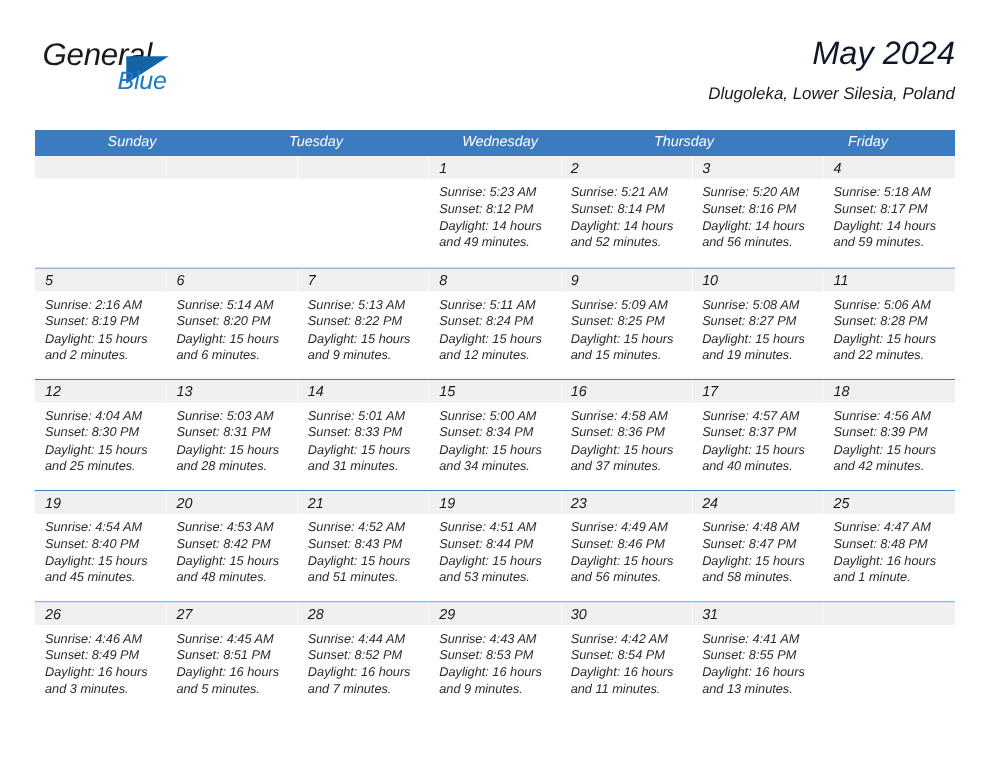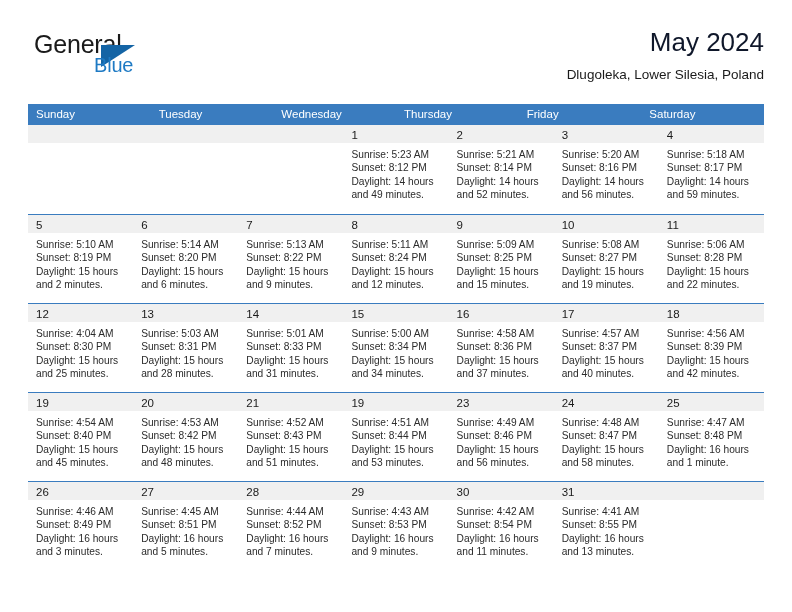--- a/index.html
+++ b/index.html
@@ -13,20 +13,21 @@
     font-family: "Liberation Sans", sans-serif;
     color: #000000;
     overflow: hidden;
   }
 
   .page {
     position: relative;
     width: 792px;
     height: 568px;
     box-sizing: border-box;
+    font-style: italic;
   }
 
   
   .header {
     position: absolute;
     left: 28px;
     top: 26px;
     width: 736px;
     height: 72px;
   }
@@ -92,20 +93,21 @@
     position: absolute;
     left: 28px;
     top: 104px;
     width: 736px;
   }
 
   .dow-row {
     display: flex;
     background: #3a7cbf;
     height: 21px;
+    text-align: center;
   }
   .dow-cell {
     flex: 1 1 0;
     box-sizing: border-box;
     padding-left: 8px;
     color: #ffffff;
     font-size: 11.5px;
     line-height: 21px;
     white-space: nowrap;
     overflow: hidden;
@@ -175,21 +177,20 @@
   </div>
 
   <div class="calendar">
 
     <div class="dow-row">
       <div class="dow-cell">Sunday</div>
       <div class="dow-cell">Tuesday</div>
       <div class="dow-cell">Wednesday</div>
       <div class="dow-cell">Thursday</div>
       <div class="dow-cell">Friday</div>
-      <div class="dow-cell">Saturday</div>
     </div>
 
     <div class="week-row first">
       <div class="day-cell empty">
         <div class="daynum-band"><span class="daynum"></span></div>
         <div class="day-info">
           <div></div>
           <div></div>
           <div></div>
           <div></div>
@@ -248,21 +249,21 @@
           <div>Daylight: 14 hours</div>
           <div>and 59 minutes.</div>
         </div>
       </div>
     </div>
 
     <div class="week-row">
       <div class="day-cell">
         <div class="daynum-band"><span class="daynum">5</span></div>
         <div class="day-info">
-          <div>Sunrise: 5:10 AM</div>
+          <div>Sunrise: 2:16 AM</div>
           <div>Sunset: 8:19 PM</div>
           <div>Daylight: 15 hours</div>
           <div>and 2 minutes.</div>
         </div>
       </div>
       <div class="day-cell">
         <div class="daynum-band"><span class="daynum">6</span></div>
         <div class="day-info">
           <div>Sunrise: 5:14 AM</div>
           <div>Sunset: 8:20 PM</div>

